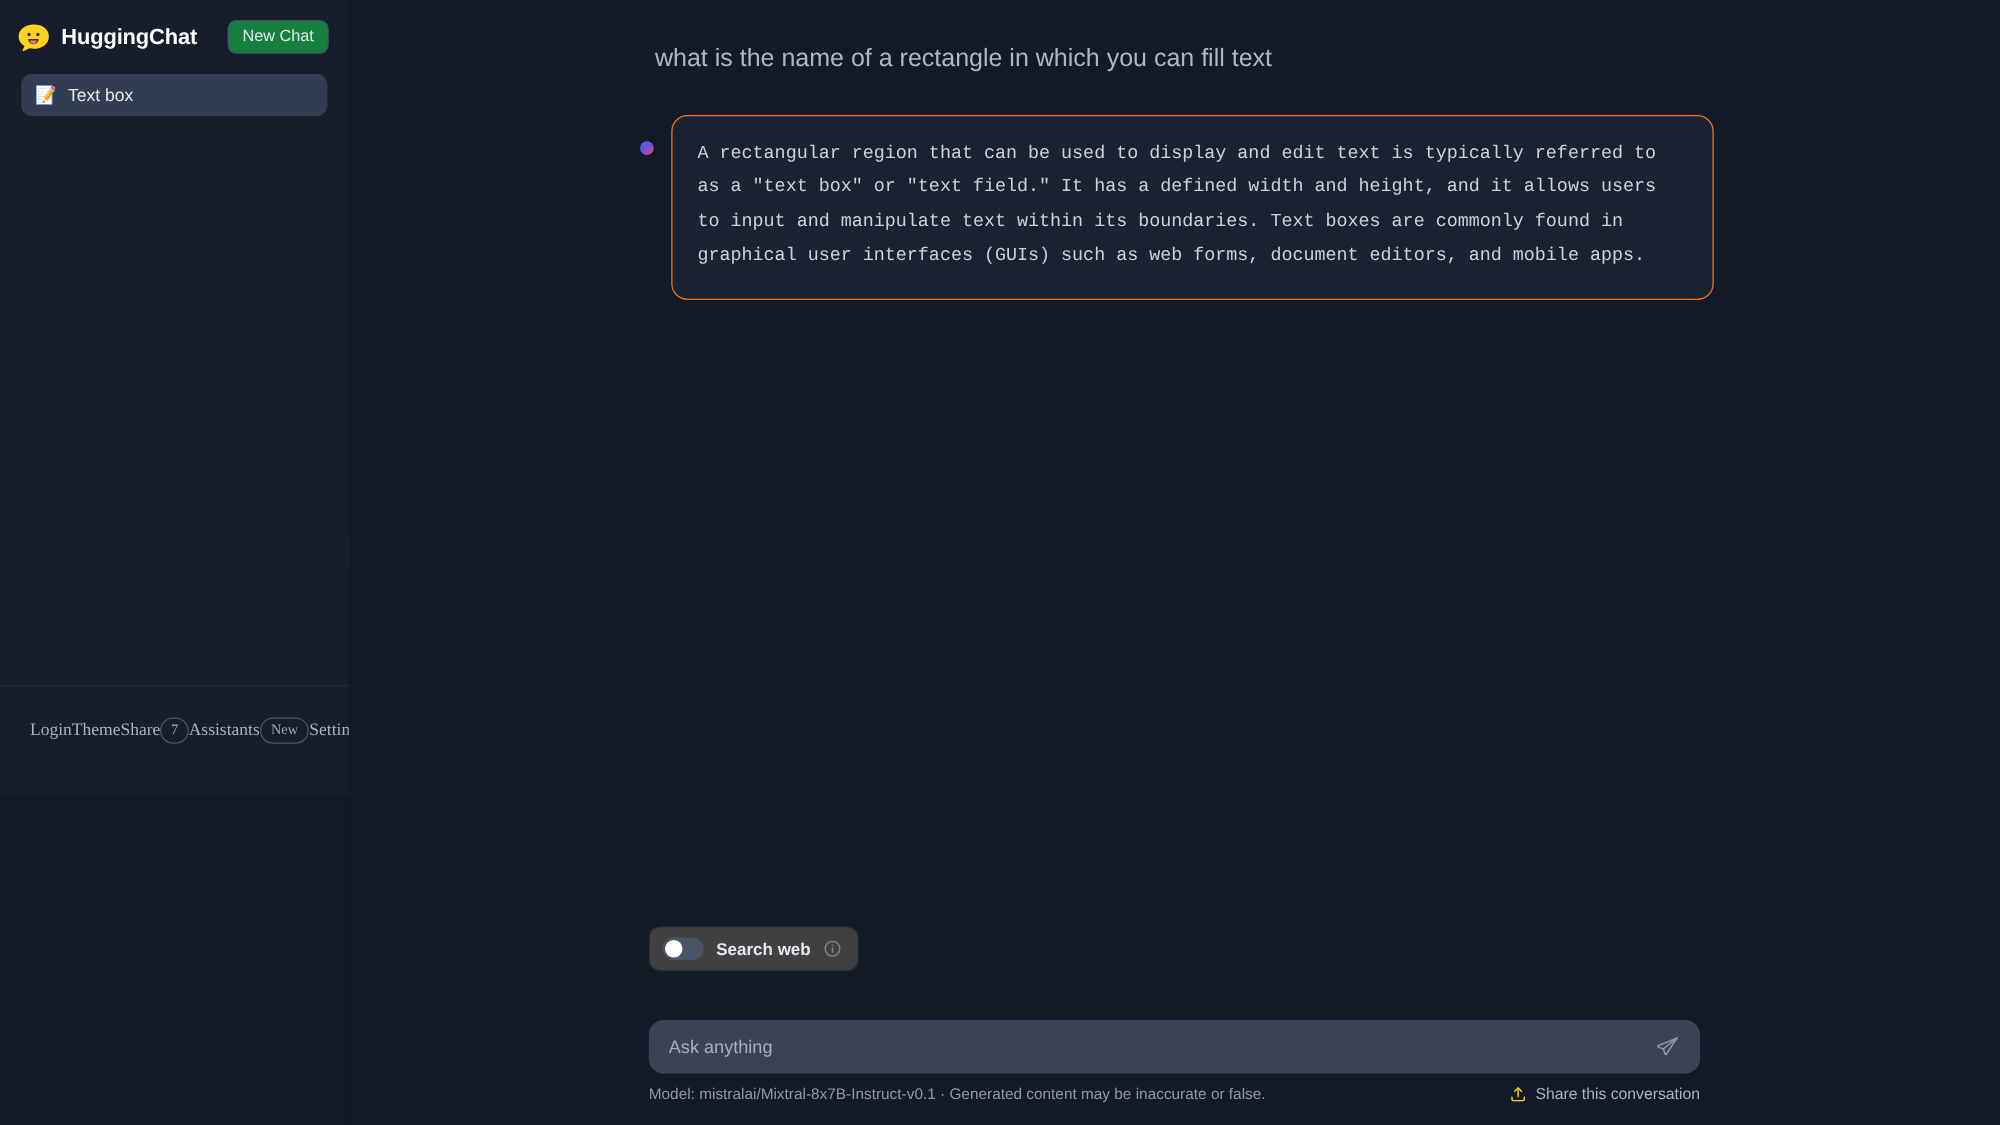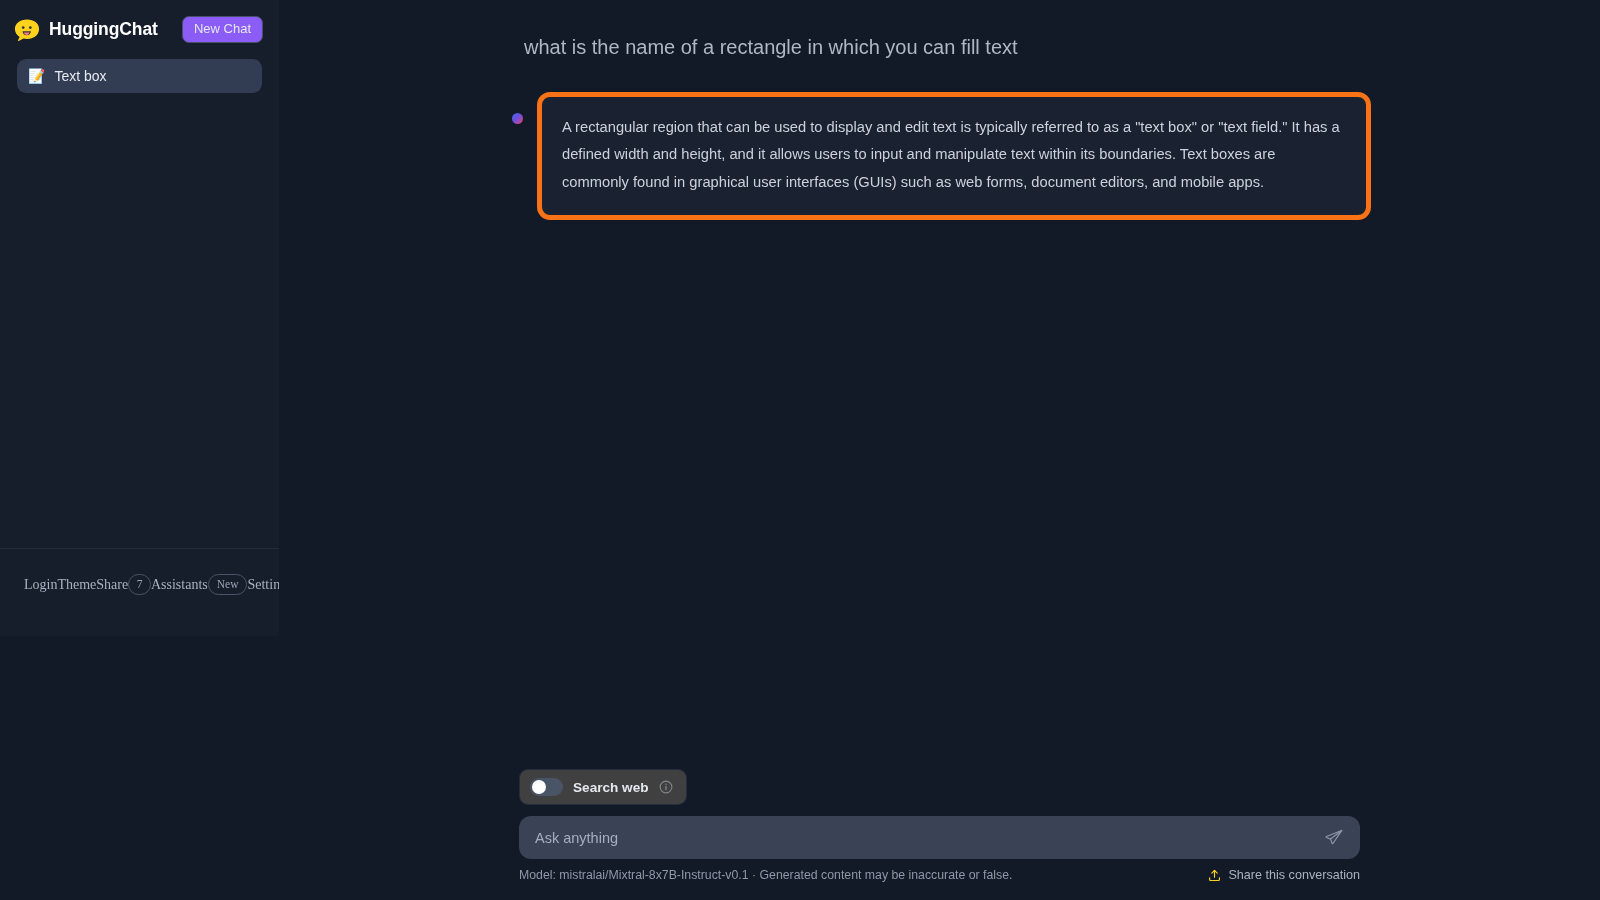--- a/index.html
+++ b/index.html
@@ -49,21 +49,21 @@
 
   .brand-name {
     font-size: 17.5px;
     font-weight: bold;
     color: #FFFFFF;
     letter-spacing: -0.1px;
   }
 
   #new-chat-btn {
     margin-left: auto;
-    background: #8b5cf6;
+    background: #15803d;
     color: #E4E8EF;
     border: 1px solid #46506A;
     border-radius: 7px;
     font-size: 13px;
     font-family: "Liberation Sans", sans-serif;
     padding: 5px 11px 6px;
     cursor: pointer;
     line-height: 1.1;
   }
 
@@ -197,23 +197,24 @@
     border-radius: 50%;
     background: linear-gradient(135deg, #3A6BE8 0%, #6E4FE0 45%, #E8436F 100%);
     flex: 0 0 11px;
     margin-top: 21px;
     margin-left: 4px;
   }
 
   .assistant-bubble {
     flex: 1 1 auto;
     background: #1A2231;
-    border: 5px solid #f97316;
+    border: 1px solid #f97316;
     border-radius: 13px;
     padding: 17px 22px 19px 20px;
+    font-family: Liberation Mono, monospace;
   }
 
   .assistant-text {
     font-size: 14.7px;
     line-height: 1.87;
     color: #CBD2DD;
   }
 
   
   #composer {
@@ -266,20 +267,21 @@
   .info-icon { width: 14px; height: 14px; display: block; opacity: .6; }
 
   #input-bar {
     background: #3A4356;
     border-radius: 12px;
     height: 43px;
     display: flex;
     align-items: center;
     padding: 0 14px 0 16px;
     cursor: text;
+    margin-top: 28px;
   }
 
   #ask-input {
     flex: 1 1 auto;
     background: transparent;
     border: 0;
     outline: 0;
     font-family: "Liberation Sans", sans-serif;
     font-size: 14.5px;
     color: #E6EAF1;

